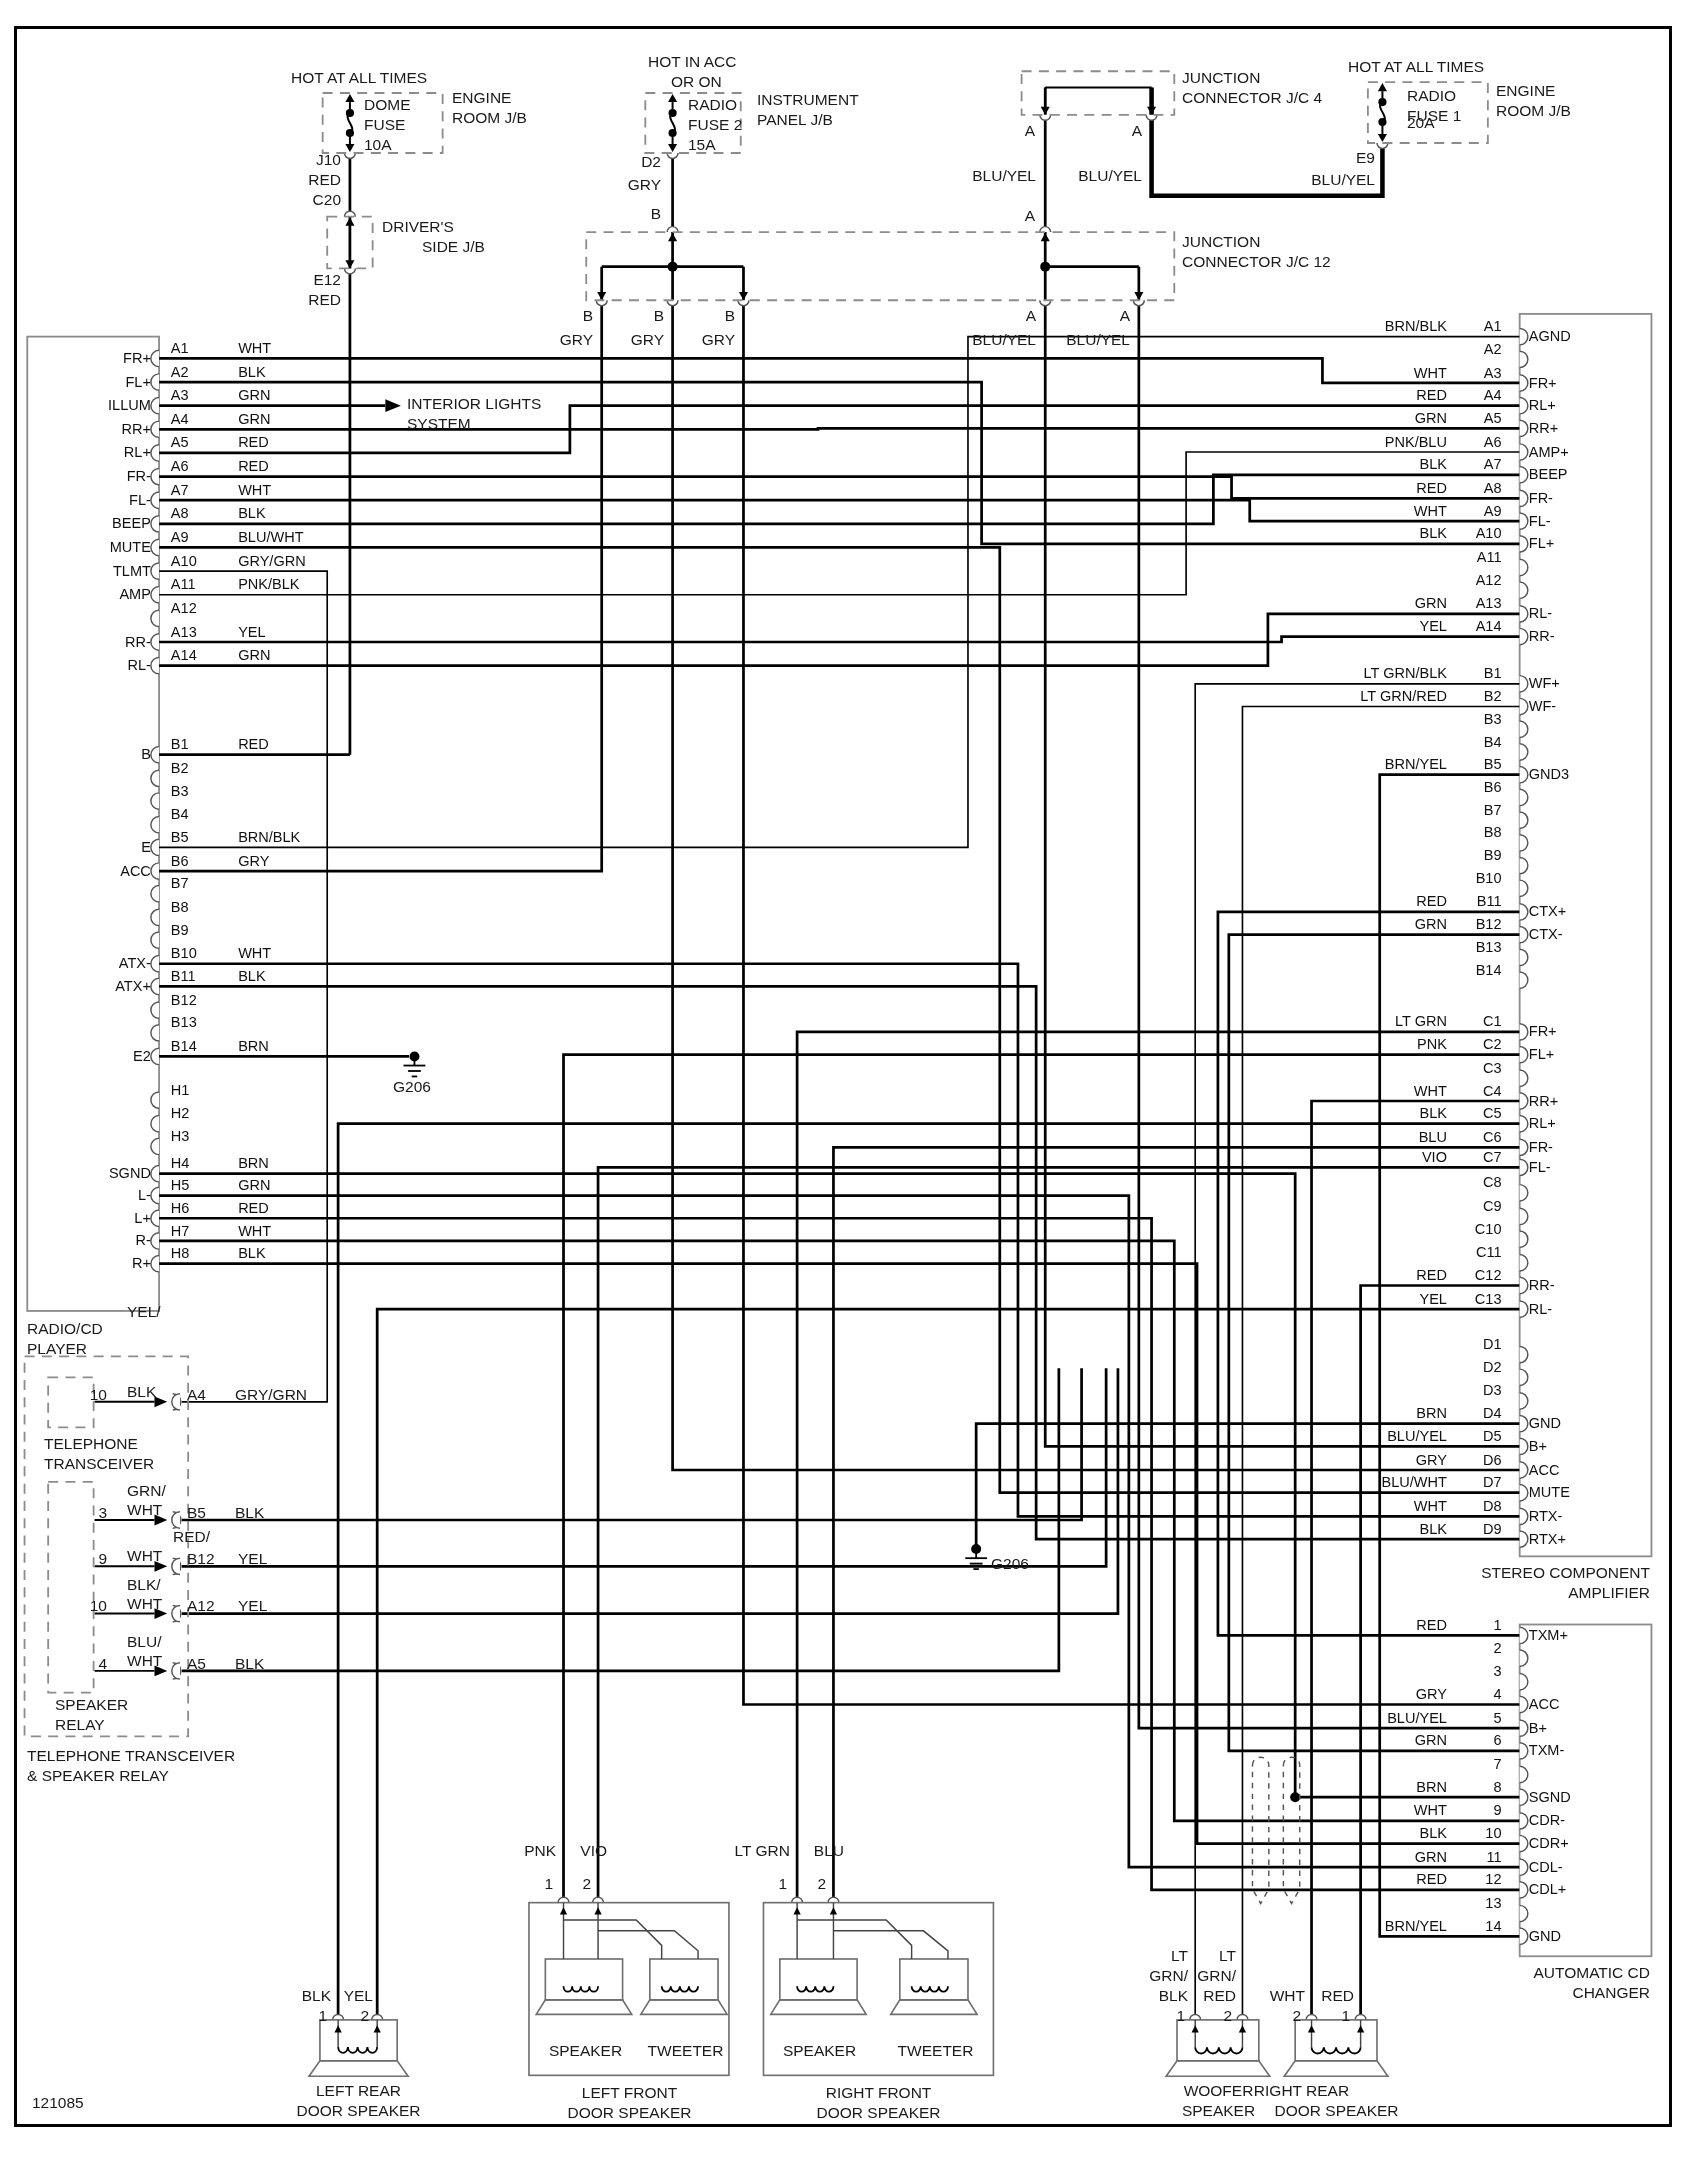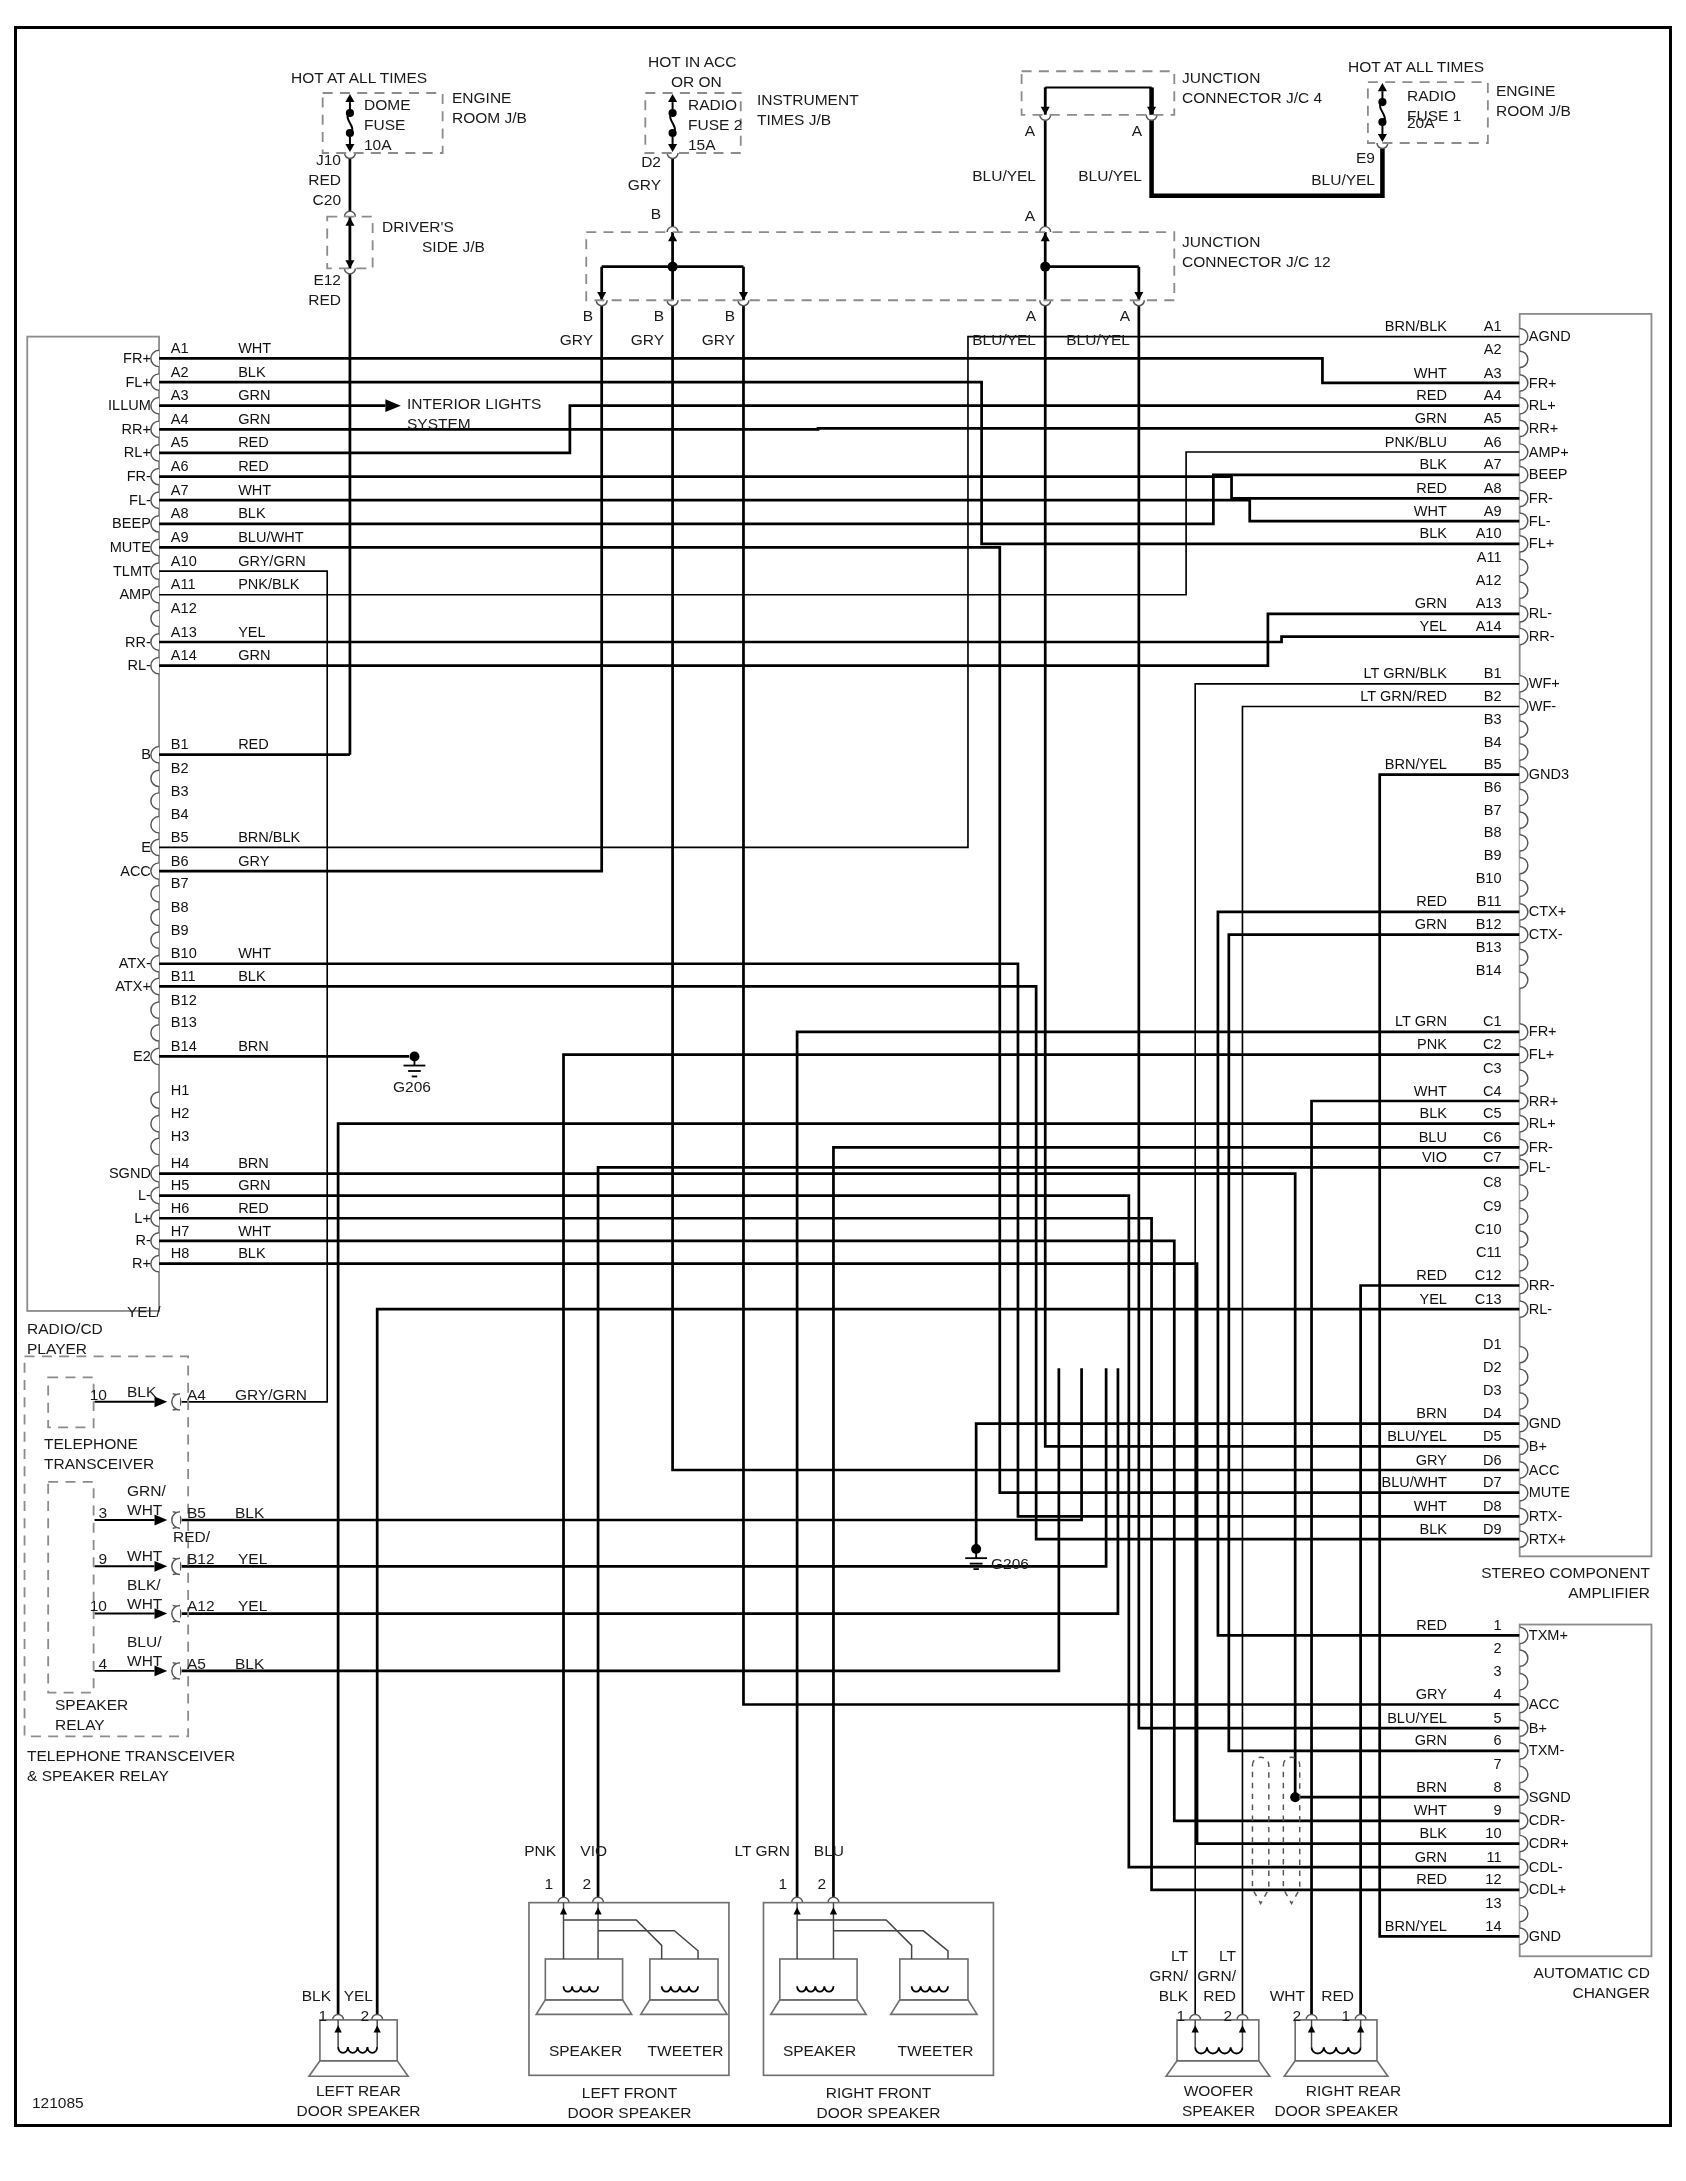--- a/index.html
+++ b/index.html
@@ -642,21 +642,21 @@
       <div class="lbl" style="left: 382px; top: 218px;">DRIVER'S</div>
       <div class="lbl" style="left: 382px; top: 238px; margin-left: 40px;">SIDE J/B</div>
       <div class="lbl r" style="left: 341px; top: 271px;">E12</div>
       <div class="lbl r" style="left: 341px; top: 291px;">RED</div>
       <div class="lbl" style="left: 648px; top: 53px;">HOT IN ACC</div>
       <div class="lbl" style="left: 661px; top: 73px; margin-left: 10px;">OR ON</div>
       <div class="lbl" style="left: 688px; top: 96px;">RADIO</div>
       <div class="lbl" style="left: 688px; top: 116px;">FUSE 2</div>
       <div class="lbl" style="left: 688px; top: 136px;">15A</div>
       <div class="lbl" style="left: 757px; top: 91px;">INSTRUMENT</div>
-      <div class="lbl" style="left: 757px; top: 111px;">TIMES J/B</div>
+      <div class="lbl" style="left: 757px; top: 111px;">PANEL J/B</div>
       <div class="lbl r" style="left: 661px; top: 153px;">D2</div>
       <div class="lbl r" style="left: 661px; top: 176px;">GRY</div>
       <div class="lbl r" style="left: 661px; top: 205px;">B</div>
       <div class="lbl" style="left: 1182px; top: 69px;">JUNCTION</div>
       <div class="lbl" style="left: 1182px; top: 89px;">CONNECTOR J/C 4</div>
       <div class="lbl r" style="left: 1035px; top: 122px;">A</div>
       <div class="lbl r" style="left: 1142px; top: 122px;">A</div>
       <div class="lbl r" style="left: 1036px; top: 167px;">BLU/YEL</div>
       <div class="lbl r" style="left: 1142px; top: 167px;">BLU/YEL</div>
       <div class="lbl r" style="left: 1035px; top: 207px;">A</div>
@@ -750,18 +750,18 @@
       <div class="lbl c" style="left: 819px; top: 2042px;">SPEAKER</div>
       <div class="lbl c" style="left: 935px; top: 2042px;">TWEETER</div>
       <div class="lbl c" style="left: 358px; top: 2082px;">LEFT REAR</div>
       <div class="lbl c" style="left: 358px; top: 2102px;">DOOR SPEAKER</div>
       <div class="lbl c" style="left: 629px; top: 2084px;">LEFT FRONT</div>
       <div class="lbl c" style="left: 629px; top: 2104px;">DOOR SPEAKER</div>
       <div class="lbl c" style="left: 878px; top: 2084px;">RIGHT FRONT</div>
       <div class="lbl c" style="left: 878px; top: 2104px;">DOOR SPEAKER</div>
       <div class="lbl c" style="left: 1218px; top: 2082px;">WOOFER</div>
       <div class="lbl c" style="left: 1218px; top: 2102px;">SPEAKER</div>
-      <div class="lbl c" style="left: 1328px; top: 2082px; padding-left: 25px;">RIGHT REAR</div>
+      <div class="lbl c" style="left: 1276px; top: 2082px; padding-left: 25px;">RIGHT REAR</div>
       <div class="lbl c" style="left: 1336px; top: 2102px;">DOOR SPEAKER</div>
     </div>
   <div class="lbl" style="left:32px;top:2094px;">121085</div>
 </div>
 
 
 </body></html>

